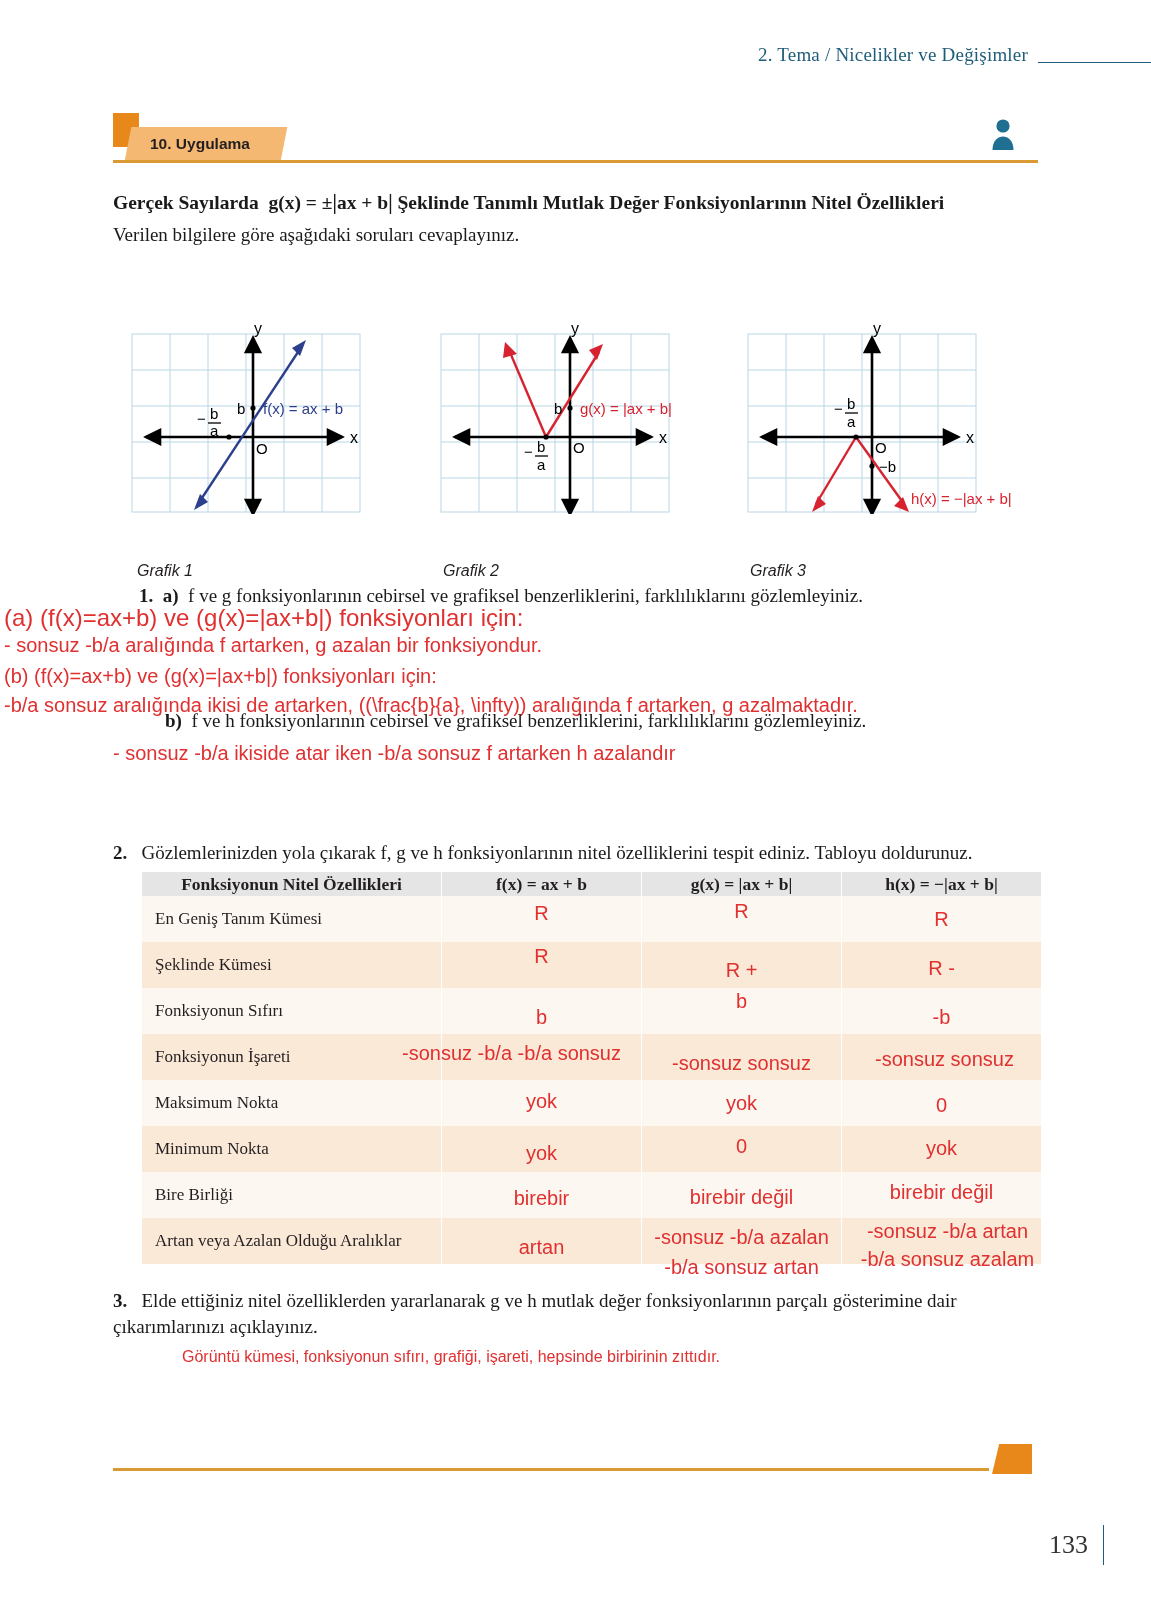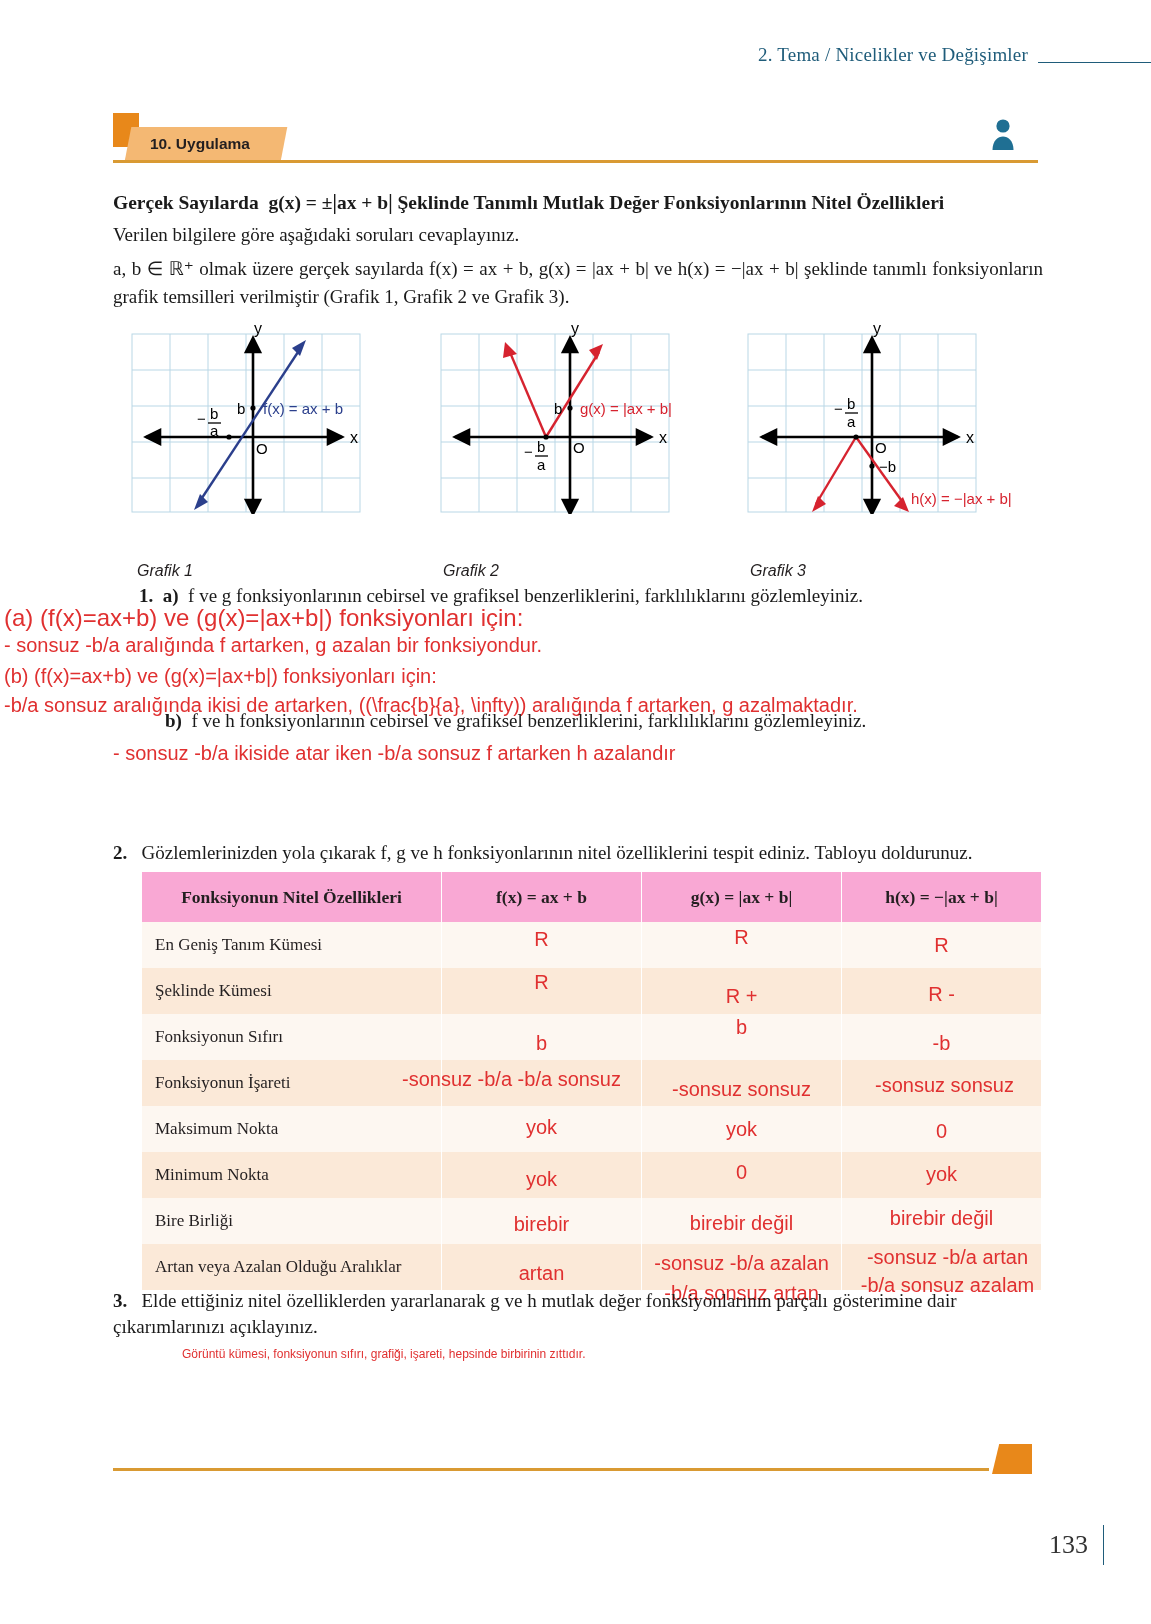--- a/index.html
+++ b/index.html
@@ -99,37 +99,37 @@
     font-family:"Liberation Sans", sans-serif;
     color:#e03030;
     position:absolute;
     white-space:nowrap;
   }
   .a1{left:4px;top:604px;font-size:24px;}
   .a2{left:4px;top:634px;font-size:20px;}
   .a3{left:4px;top:665px;font-size:20px;}
   .a4{left:4px;top:694px;font-size:20px;}
   .a5{left:113px;top:742px;font-size:20px;}
-  .a6{left:182px;top:1345px;font-size:12px;white-space:normal;width:700px;line-height:1.55;}
+  .a6{left:182px;top:1345px;font-size:16px;white-space:normal;width:700px;line-height:1.55;}
 
   
   .tbl{
     position:absolute;left:141px;top:872px;width:900px;
     border-collapse:collapse;
     table-layout:fixed;
   }
   .tbl th,.tbl td{
     border-left:1px solid #ffffff;border-right:1px solid #ffffff;
     padding:0;
   }
   .tbl th{
-    background:#f9a8d4;
+    background:#e5e5e5;
     font-family:"Liberation Serif", serif;
     font-weight:bold;font-size:17.5px;color:#231f20;
-    height:50px;text-align:center;vertical-align:middle;
+    height:24px;text-align:center;vertical-align:middle;
   }
   .tbl th.first{text-align:center;}
   .tbl td.lbl{
     background:inherit;
     font-size:17px;padding-left:13px;vertical-align:middle;
     color:#231f20;
   }
   .tbl tr.odd td{background:#fdf7f1;}
   .tbl tr.even td{background:#fbe9d8;}
   .tbl td{height:46px;position:relative;}
@@ -175,21 +175,20 @@
       <circle cx="13" cy="9" r="6.6" fill="#1f6f93"></circle>
       <path d="M2.5 33 C2.5 23.5 8 19.5 13 19.5 C18 19.5 23.5 23.5 23.5 33 Z" fill="#1f6f93"></path>
     </svg>
     <div class="banner-rule"></div>
   </div>
 
   <div class="h-title">
     Gerçek Sayılarda&nbsp; g<span class="mathital">(</span>x<span class="mathital">)</span> = ±<span class="bbar">|</span>ax + b<span class="bbar">|</span> Şeklinde Tanımlı Mutlak Değer Fonksiyonlarının Nitel Özellikleri
   </div>
   <div class="p1">Verilen bilgilere göre aşağıdaki soruları cevaplayınız.</div>
-  <div class="p2">a, b ∈ ℝ⁺ olmak üzere gerçek sayılarda f(x) = ax + b, g(x) = |ax + b| ve h(x) = −|ax + b| şeklinde tanımlı fonksiyonların grafik temsilleri verilmiştir (Grafik 1, Grafik 2 ve Grafik 3).</div>
 
   <div class="graphs">
 
     <svg class="graph-box g1" width="232" height="192" viewBox="0 0 232 192">
       <rect x="2" y="12" width="228" height="178" fill="#ffffff" stroke="#b9d7e6" stroke-width="1"></rect>
       <g stroke="#b9d7e6" stroke-width="1">
         <line x1="40" y1="12" x2="40" y2="190"></line>
           <line x1="78" y1="12" x2="78" y2="190"></line>
         <line x1="116" y1="12" x2="116" y2="190"></line>
           <line x1="154" y1="12" x2="154" y2="190"></line>

